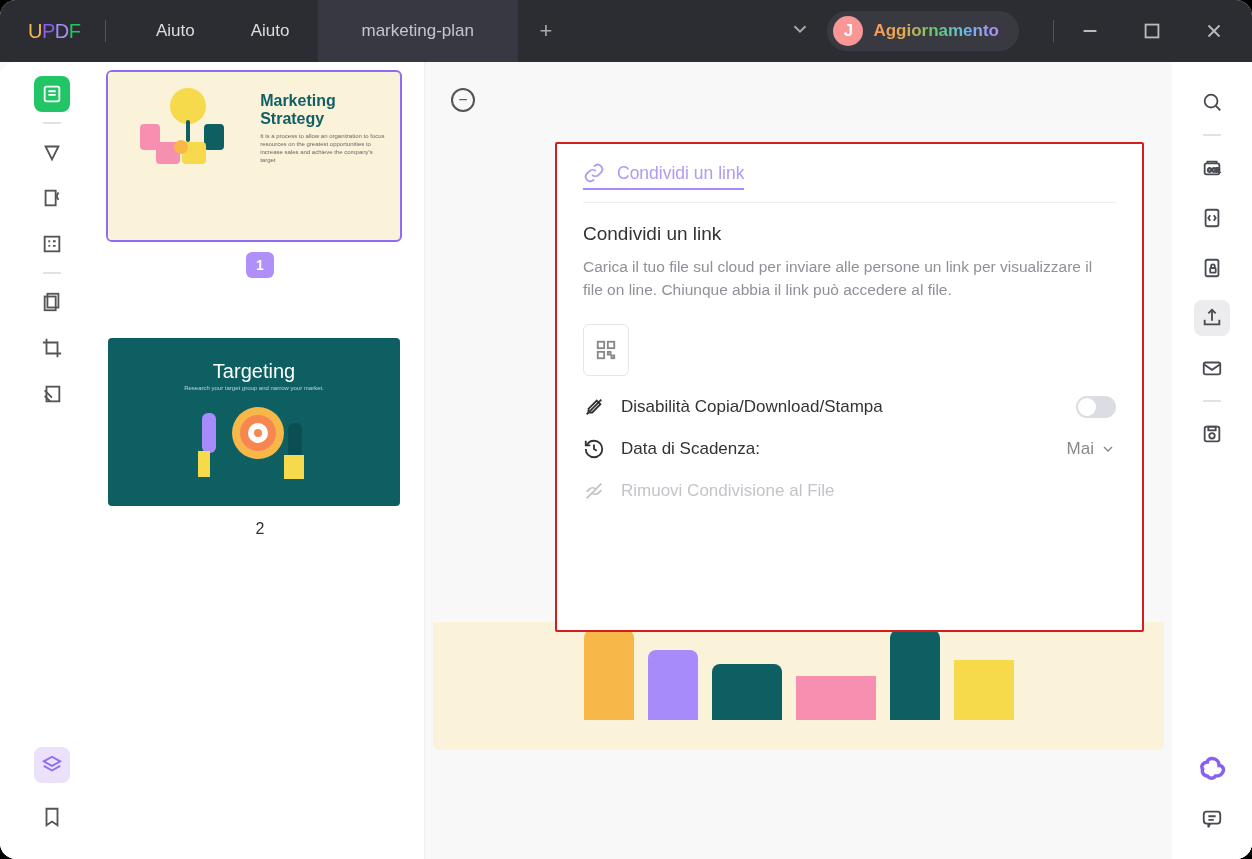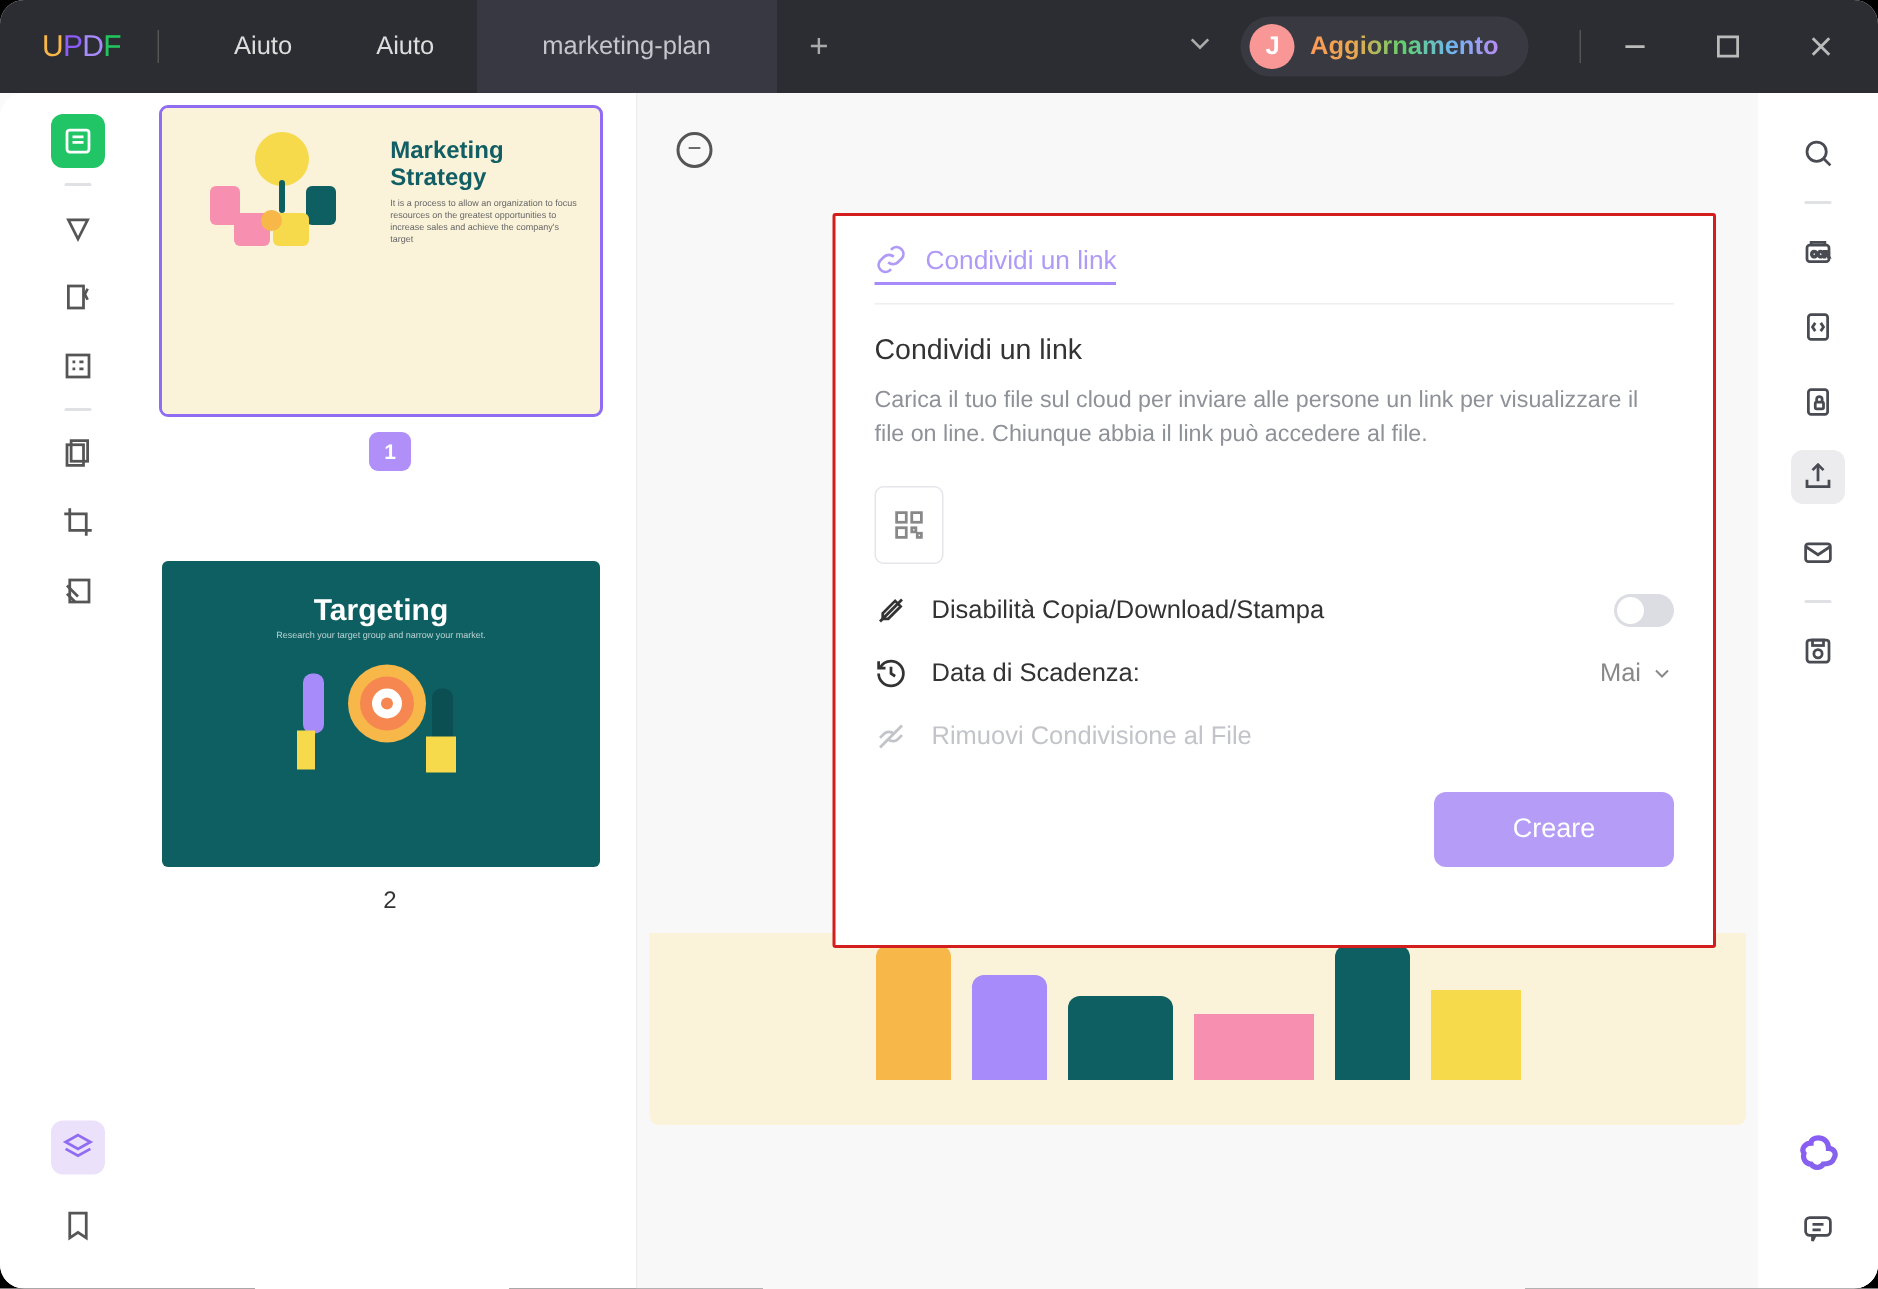--- a/index.html
+++ b/index.html
@@ -23,28 +23,28 @@
   .left-rail { width: 104px; display: flex; flex-direction: column; align-items: center; padding-top: 14px; gap: 10px; }
   .rail-btn { width: 36px; height: 36px; border-radius: 8px; display: flex; align-items: center; justify-content: center; color: #555; cursor: pointer; }
   .rail-btn.active { background: #22c566; color: #fff; }
   .rail-sep { width: 18px; height: 2px; background: #dfe1e5; border-radius: 2px; }
   .left-bottom { margin-top: auto; margin-bottom: 24px; display: flex; flex-direction: column; align-items: center; gap: 16px; }
   .layers-btn { width: 36px; height: 36px; border-radius: 8px; background: #ebe1fb; display: flex; align-items: center; justify-content: center; }
 
   .thumbs { width: 320px; padding: 10px 8px 10px 0; overflow: auto; }
   .thumb { border-radius: 4px; overflow: hidden; margin: 0 16px 12px 4px; cursor: pointer; }
   .thumb.sel { outline: 2px solid #8f6cf2; }
-  .thumb-img { width: 100%; height: 204px; }
+  .thumb-img { width: 100%; height: 168px; }
   .thumb1 { background: #faf3da; display: flex; }
   .thumb1 .il { width: 48%; background: #faf3da; position: relative; }
   .thumb1 .tx { flex:1; padding: 20px 12px; }
   .thumb1 .tx h3 { color: #115e64; font-size: 16px; line-height: 1.1; }
   .thumb1 .tx p { font-size: 6px; color: #666; margin-top: 6px; line-height:1.3; }
   .thumb2 { background: #0d5f62; color:#fff; display:flex; flex-direction:column; align-items:center; justify-content:flex-start; padding-top:22px; }
-  .thumb2 h3 { font-size: 20px; font-weight: 700; }
+  .thumb2 h3 { font-size: 20px; font-weight: 400; }
   .thumb2 p { font-size: 6px; opacity: .7; margin-top:2px; }
   .pagenum { width: 28px; height: 26px; border-radius: 6px; background: #b18ff8; color: #fff; display: flex; align-items: center; justify-content: center; font-size: 14px; margin: 4px auto 24px; font-weight: 600; }
   .pagenum2 { text-align: center; color: #333; font-size: 16px; margin-top: 14px; }
   .thumbs-sep { width: 1px; background: #eee; }
 
   .main { flex: 1; position: relative; background: #f8f8f8; }
   .zoom-out { position: absolute; top: 26px; left: 26px; width: 24px; height: 24px; border: 2px solid #555; border-radius: 50%; display: flex; align-items: center; justify-content: center; color: #555; cursor: pointer; }
   .canvas-crop { position: absolute; top: 560px; left: 0; right: 0; height: 130px; overflow: hidden; }
   .canvas-page { margin: 0 8px; background: #faf3da; height: 200px; border-radius: 6px; display:flex; align-items:flex-end; justify-content:center; gap:14px; padding-bottom: 30px; transform: translateY(-72px); }
   .person { width: 50px; height: 90px; border-radius: 8px 8px 0 0; }
@@ -371,16 +371,15 @@
 
       <div class="opt-row disabled">
         <svg viewBox="0 0 24 24" fill="none" stroke="currentColor" stroke-width="2">
             <path d="M10 14a5 5 0 007 0l3-3"></path>
             <path d="M14 10a5 5 0 00-7 0l-3 3"></path>
             <line x1="4" y1="20" x2="20" y2="4"></line>
           </svg>
         <span>Rimuovi Condivisione al File</span>
       </div>
 
-      <button class="create-btn">Creare</button>
     </div>
   </div>
 </div>
 
 </body></html>

